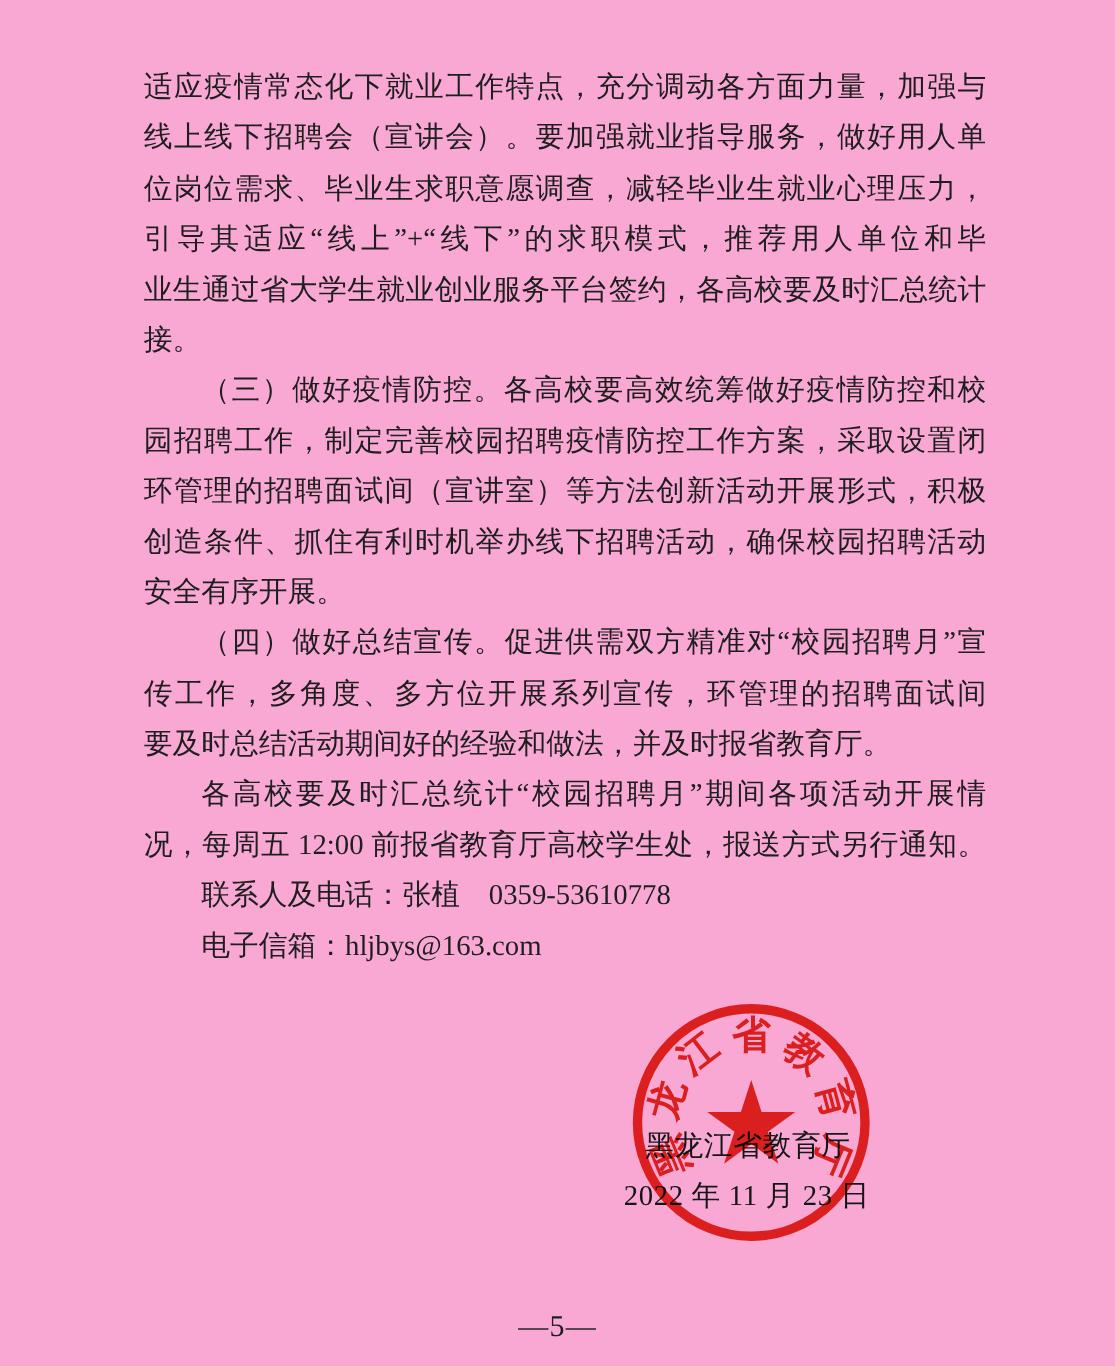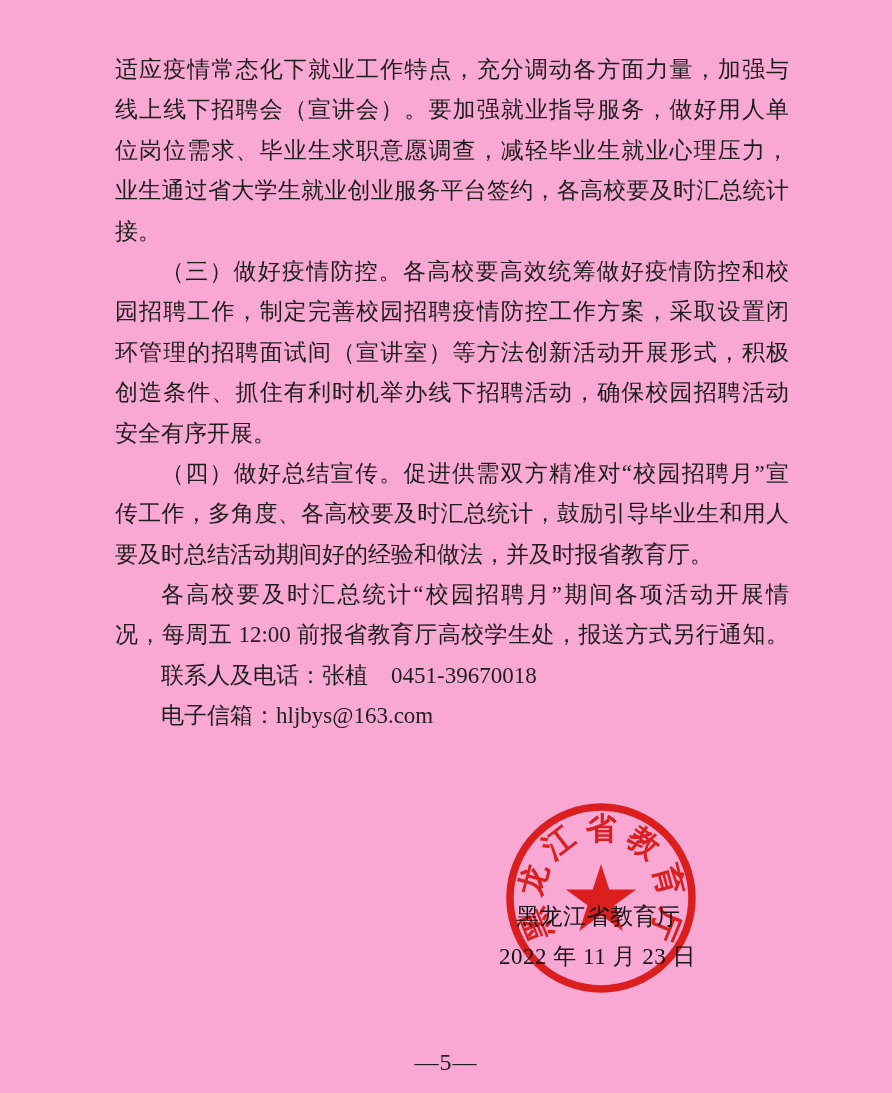--- a/index.html
+++ b/index.html
@@ -65,33 +65,34 @@
 </style>
 </head>
 <body>
 
 <div class="page">
 
   <div class="body-text">
       <div class="line just">适应疫情常态化下就业工作特点，充分调动各方面力量，加强与</div>
       <div class="line just">线上线下招聘会（宣讲会）。要加强就业指导服务，做好用人单</div>
       <div class="line just">位岗位需求、毕业生求职意愿调查，减轻毕业生就业心理压力，</div>
+      <div class="line just">引导其适应“线上”+“线下”的求职模式，推荐用人单位和毕</div>
       <div class="line just">业生通过省大学生就业创业服务平台签约，各高校要及时汇总统计</div>
       <div class="line">接。</div>
       <div class="line indent just">（三）做好疫情防控。各高校要高效统筹做好疫情防控和校</div>
       <div class="line just">园招聘工作，制定完善校园招聘疫情防控工作方案，采取设置闭</div>
       <div class="line just">环管理的招聘面试间（宣讲室）等方法创新活动开展形式，积极</div>
       <div class="line just">创造条件、抓住有利时机举办线下招聘活动，确保校园招聘活动</div>
       <div class="line">安全有序开展。</div>
       <div class="line indent just">（四）做好总结宣传。促进供需双方精准对“校园招聘月”宣</div>
-      <div class="line just">传工作，多角度、各高校要及时汇总统计，鼓励引导毕业生和用人</div>
+      <div class="line just">传工作，多角度、多方位开展系列宣传，环管理的招聘面试间</div>
       <div class="line">要及时总结活动期间好的经验和做法，并及时报省教育厅。</div>
       <div class="line indent just">各高校要及时汇总统计“校园招聘月”期间各项活动开展情</div>
       <div class="line just">况，每周五 12:00 前报省教育厅高校学生处，报送方式另行通知。</div>
-      <div class="line indent">联系人及电话：张植　0451-39670018</div>
+      <div class="line indent">联系人及电话：张植　0359-53610778</div>
       <div class="line indent">电子信箱：hljbys@163.com</div>
     </div>
 
   <div class="sig-org">黑龙江省教育厅</div>
 
   <div class="sig-date">2022 年 11 月 23 日</div>
 
   <div class="seal">
     <svg id="seal-svg" viewBox="0 0 196 196" xmlns="http://www.w3.org/2000/svg">
       <circle cx="98" cy="98" r="91" fill="none" stroke-width="7.5" stroke="#e02318"></circle>

